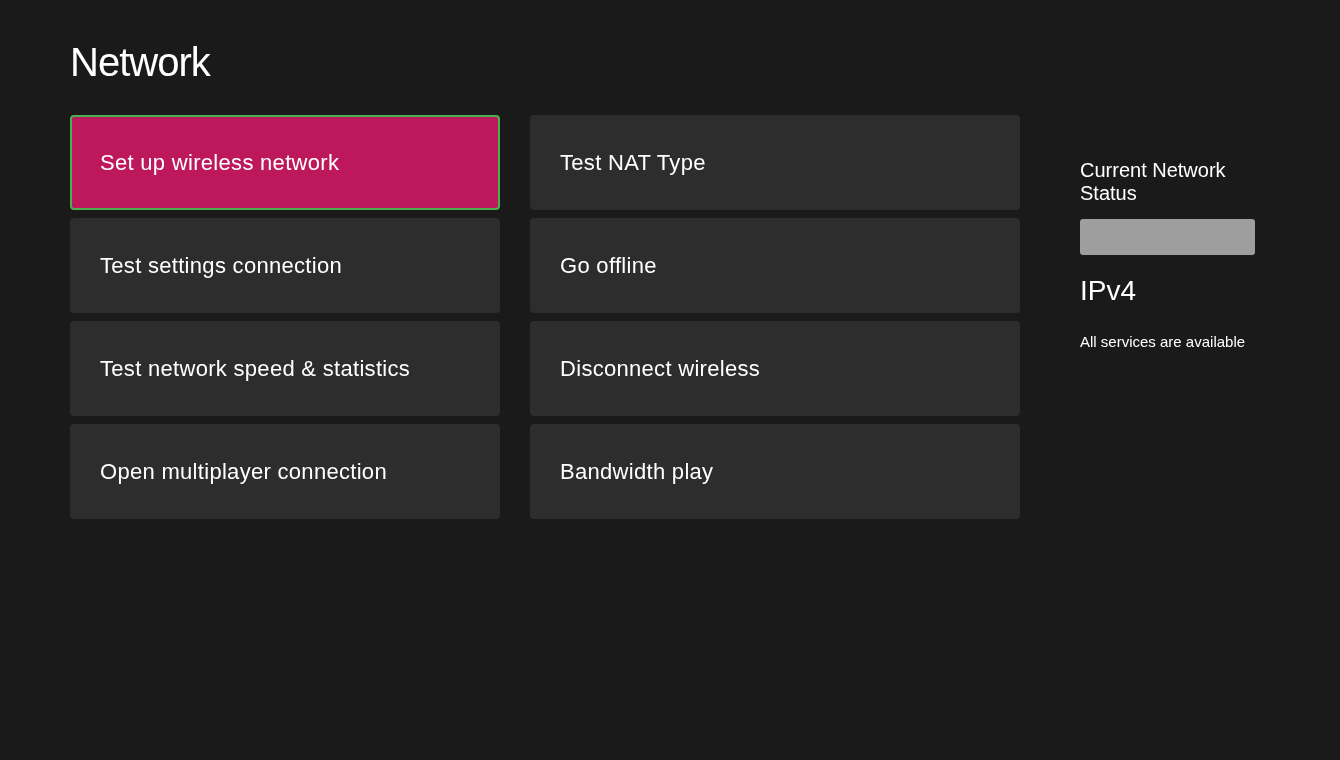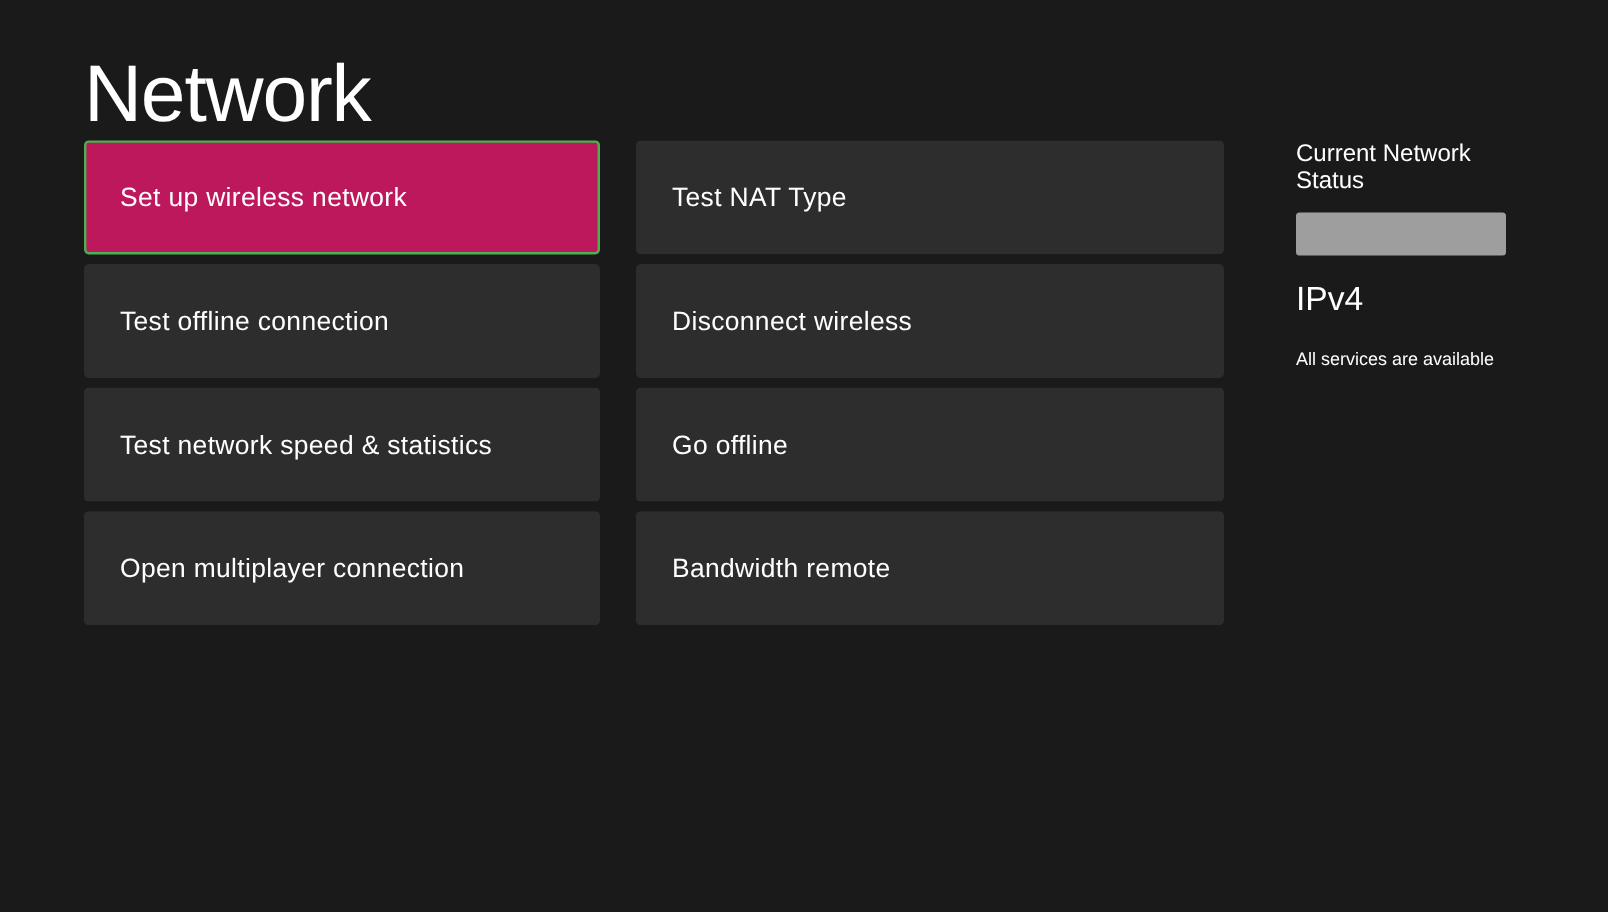--- a/index.html
+++ b/index.html
@@ -19,23 +19,24 @@
 
     .page-container {
       width: 1340px;
       height: 760px;
       padding: 40px 70px;
       display: flex;
       flex-direction: column;
     }
 
     .page-title {
-      font-size: 67px;
+      font-size: 40px;
       font-weight: 300;
       color: #ffffff;
+      margin-bottom: 30px;
       letter-spacing: -1px;
     }
 
     .content-area {
       display: flex;
       flex-direction: row;
       gap: 30px;
       flex: 1;
     }
 
@@ -83,20 +84,21 @@
       font-weight: 400;
       color: #ffffff;
       letter-spacing: 0.3px;
     }
 
     .status-title {
       font-size: 20px;
       font-weight: 400;
       color: #ffffff;
       margin-bottom: 6px;
+      margin-top: 44px;
     }
 
     .status-bar {
       width: 175px;
       height: 36px;
       background-color: #9e9e9e;
       border-radius: 3px;
       margin-bottom: 4px;
     }
 
@@ -140,50 +142,50 @@
 
   <div class="content-area">
 
     <div class="left-column">
 
       <div class="menu-item selected">
         <span class="menu-item-label">Set up wireless network</span>
       </div>
 
       <div class="menu-item">
-        <span class="menu-item-label">Test offline connection</span>
+        <span class="menu-item-label">Test settings connection</span>
       </div>
 
 
       <div class="menu-item">
         <span class="menu-item-label">Test network speed &amp; statistics</span>
       </div>
 
       <div class="menu-item">
         <span class="menu-item-label">Open multiplayer connection</span>
       </div>
 
     </div>
 
     <div class="right-column">
 
       <div class="menu-item">
         <span class="menu-item-label">Test NAT Type</span>
       </div>
 
       <div class="menu-item">
+        <span class="menu-item-label">Go offline</span>
+      </div>
+
+      <div class="menu-item">
         <span class="menu-item-label">Disconnect wireless</span>
       </div>
 
       <div class="menu-item">
-        <span class="menu-item-label">Go offline</span>
-      </div>
-
-      <div class="menu-item">
-        <span class="menu-item-label">Bandwidth remote</span>
+        <span class="menu-item-label">Bandwidth play</span>
       </div>
 
 
     </div>
 
     <div class="status-column">
       <div class="status-title">Current Network Status</div>
       <div class="status-bar"></div>
       <div class="status-text">IPv4</div>
       <div class="status-services">All services are available</div>

